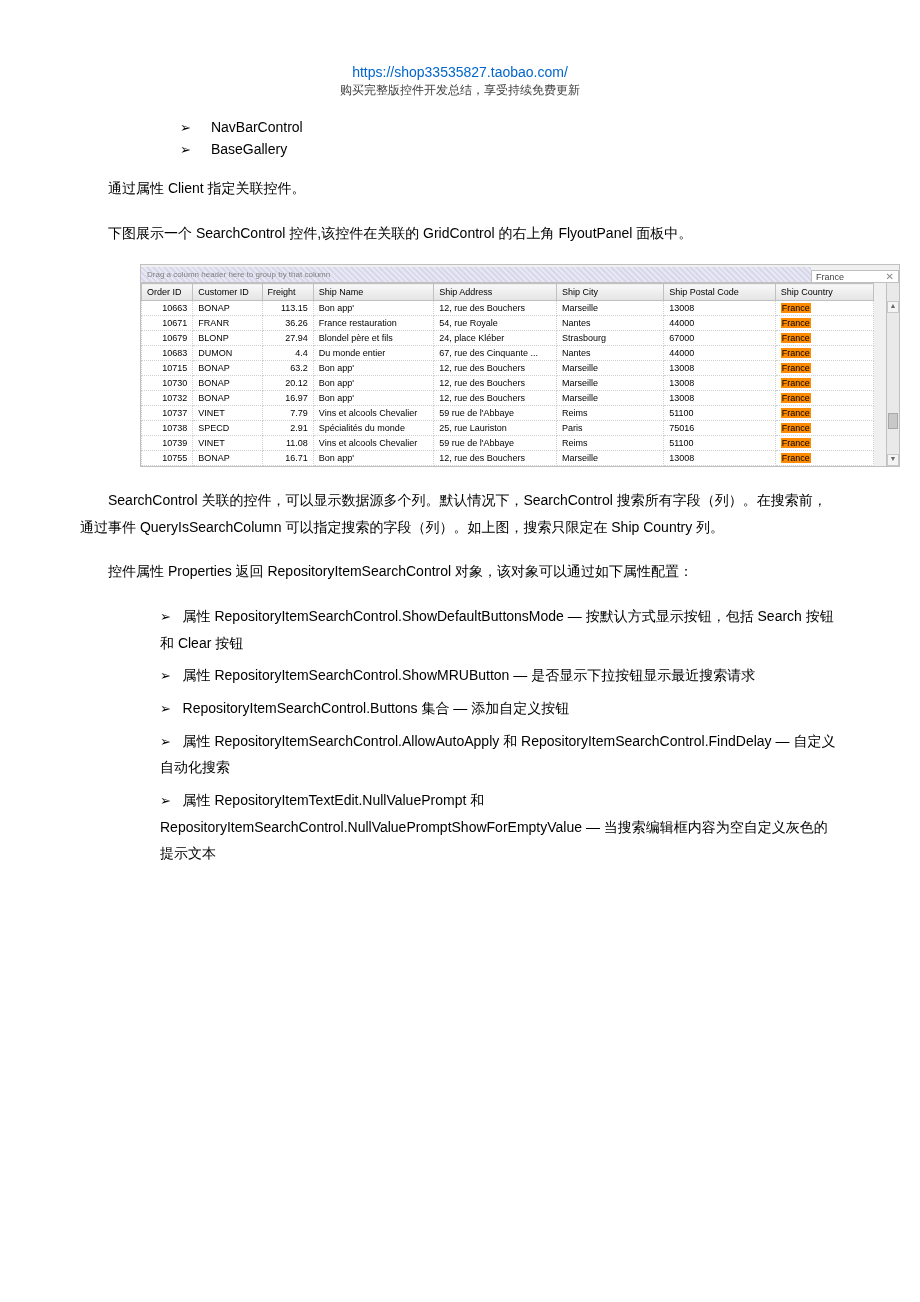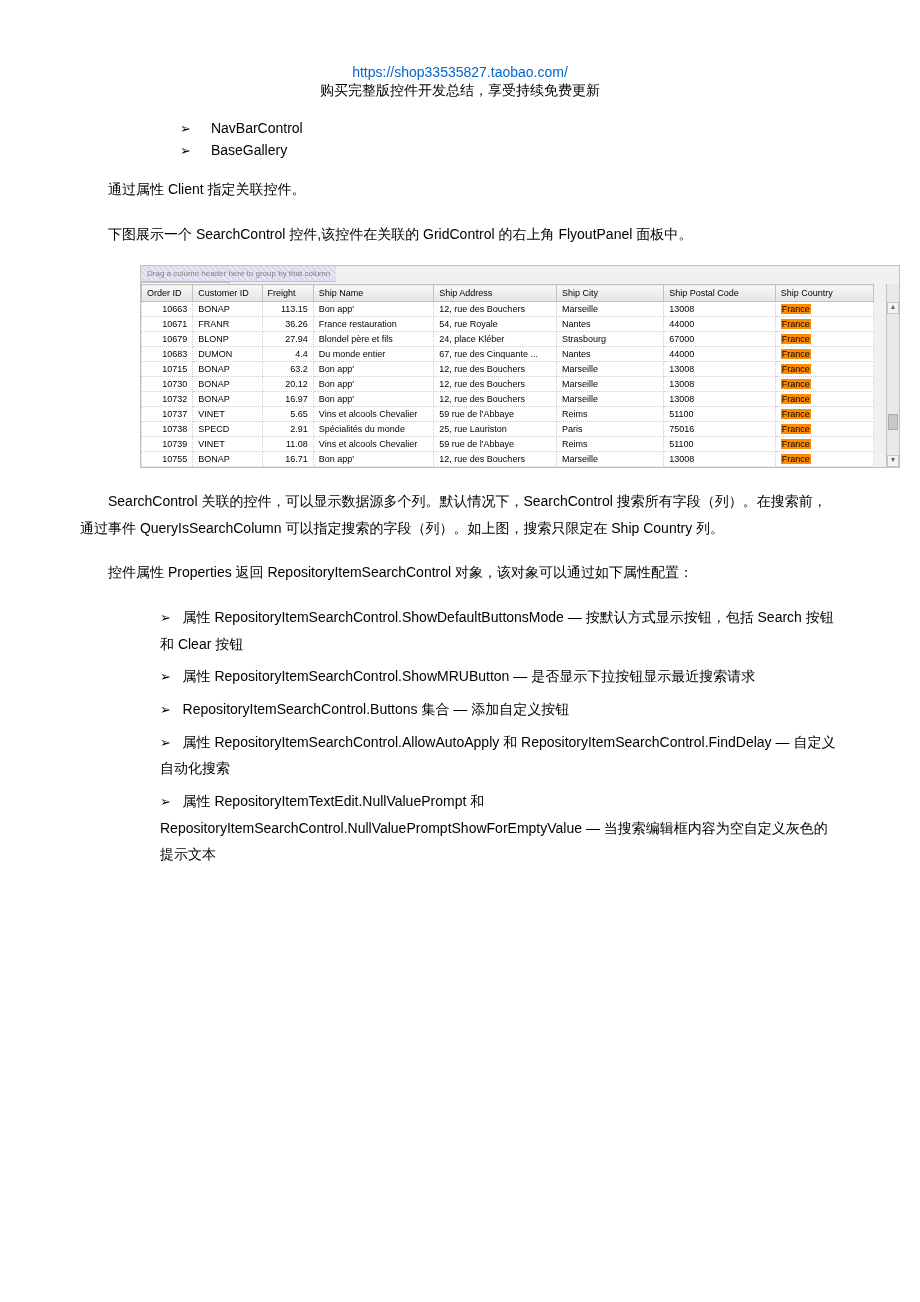--- a/index.html
+++ b/index.html
@@ -15,22 +15,22 @@
     padding: 60px 80px 100px 80px;
   }
   .header-url {
     text-align: center;
     color: #0066cc;
     font-size: 14px;
     margin: 4px 0 2px 0;
   }
   .header-sub {
     text-align: center;
-    color: #000000;
-    font-size: 14px;
+    color: #404040;
+    font-size: 12px;
     margin: 0 0 20px 0;
   }
   .bullet-line {
     display: flex;
     align-items: center;
     gap: 20px;
     padding-left: 100px;
     margin: 6px 0;
     font-size: 14px;
   }
@@ -55,23 +55,22 @@
     width: 760px;
     margin: 12px 0 20px 60px;
     border: 1px solid #c0c0c0;
     font-family: Tahoma, Arial, sans-serif;
     font-size: 9px;
     background: #f0f0f0;
     box-sizing: border-box;
   }
   .grid-top-row {
     display: flex;
-    align-items: flex-start;
+    align-items: flex-end;
     height: 18px;
-    flex-direction: column;
   }
   .group-panel {
     flex: 1;
     background: repeating-linear-gradient(45deg,#e8e8f4 0,#e8e8f4 2px,#d8d8ea 2px,#d8d8ea 4px);
     border-bottom: 1px solid #c0c0c0;
     color: #808080;
     font-size: 8px;
     padding: 3px 6px;
     box-sizing: border-box;
   }
@@ -282,21 +281,21 @@
                 <td class="col-freight num">16.97</td>
                 <td class="col-shipn">Bon app'</td>
                 <td class="col-addr">12, rue des Bouchers</td>
                 <td class="col-city">Marseille</td>
                 <td class="col-postal">13008</td>
                 <td class="col-country"><span class="hl">France</span></td>
               </tr>
               <tr>
                 <td class="col-id num">10737</td>
                 <td class="col-cust">VINET</td>
-                <td class="col-freight num">5.65</td>
+                <td class="col-freight num">7.79</td>
                 <td class="col-shipn">Vins et alcools Chevalier</td>
                 <td class="col-addr">59 rue de l'Abbaye</td>
                 <td class="col-city">Reims</td>
                 <td class="col-postal">51100</td>
                 <td class="col-country"><span class="hl">France</span></td>
               </tr>
               <tr>
                 <td class="col-id num">10738</td>
                 <td class="col-cust">SPECD</td>
                 <td class="col-freight num">2.91</td>

